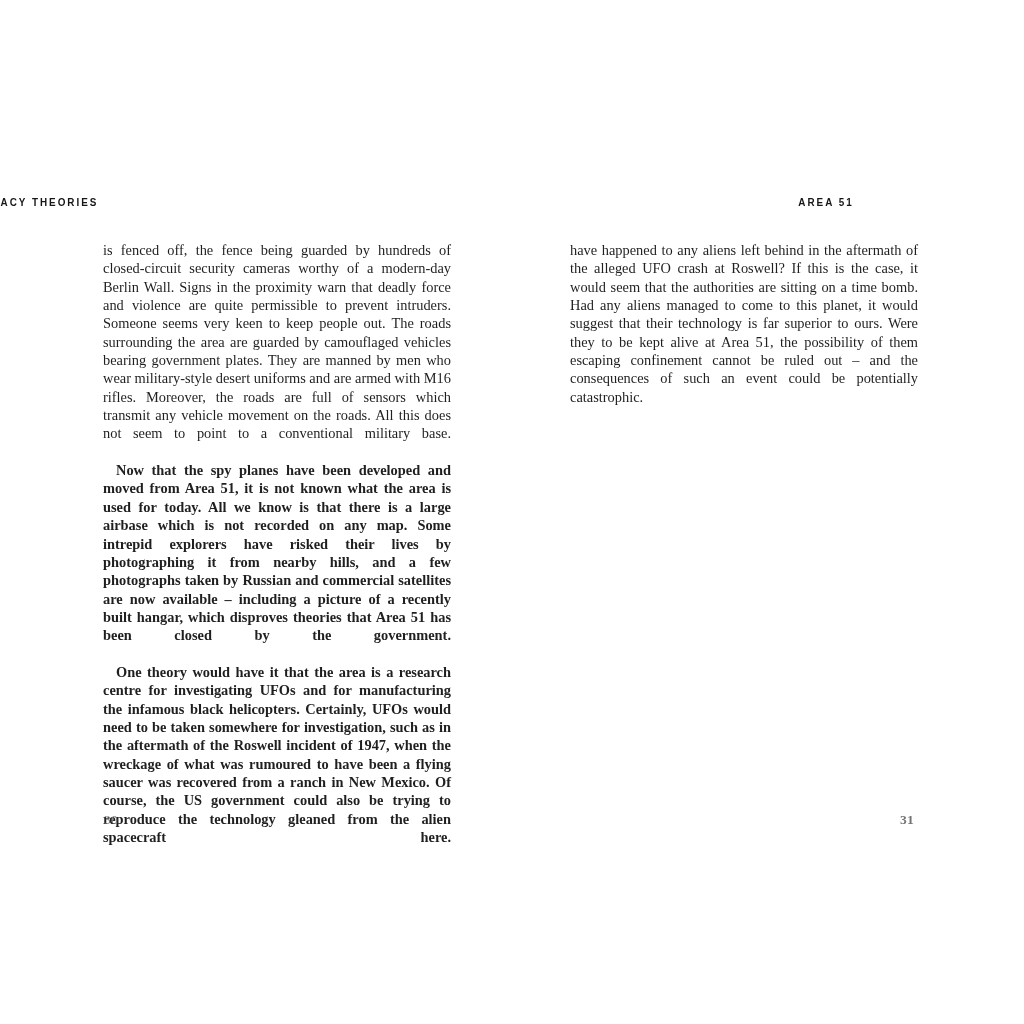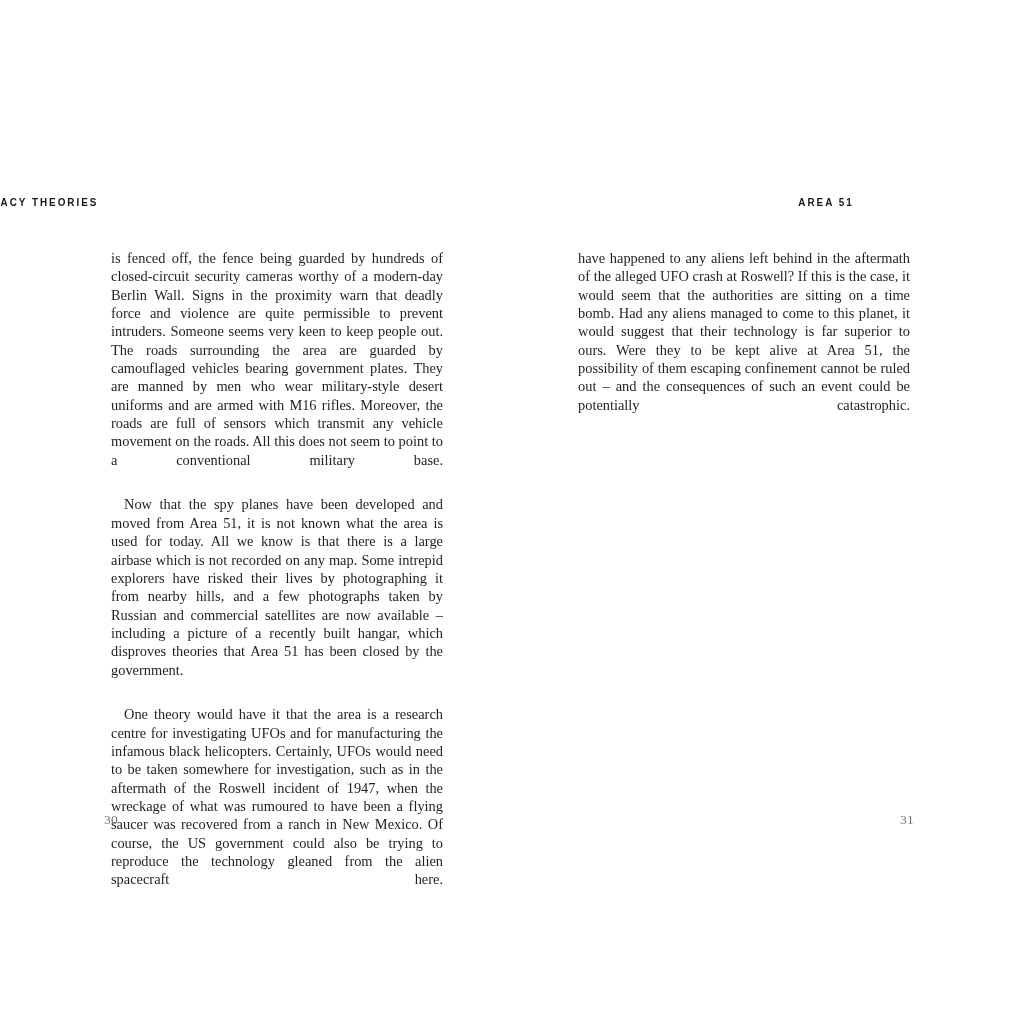--- a/index.html
+++ b/index.html
@@ -57,43 +57,44 @@
     line-height: 18.35px;
     text-align: justify;
     text-justify: inter-word;
     color: #1f1f1f;
     hyphens: none;
   }
   .page-left .column  { left: 103px; width: 348px; }
   .page-right .column { left: 62px;  width: 348px; }
 
   .column p {
-    margin: 8px;
+    margin: 0;
     text-indent: 0;
   }
   .column p.indent {
     text-indent: 13px;
+    font-weight: bold;
   }
   
   .column p::after {
     content: "";
     display: inline-block;
     width: 100%;
   }
 
   
   .folio {
     position: absolute;
     top: 812px;
     font-size: 13.5px;
     color: #737373;
     letter-spacing: 0.2px;
   }
   .page-left .folio  { left: 104px; }
-  .page-right .folio { left: 392px; }
+  .page-right .folio { left: 392px; font-weight: bold; }
 </style>
 </head>
 <body>
 
 <div id="spread">
 
   <div class="page page-left">
     <div class="running-head">CONSPIRACY THEORIES</div>
 
     <div class="column">

